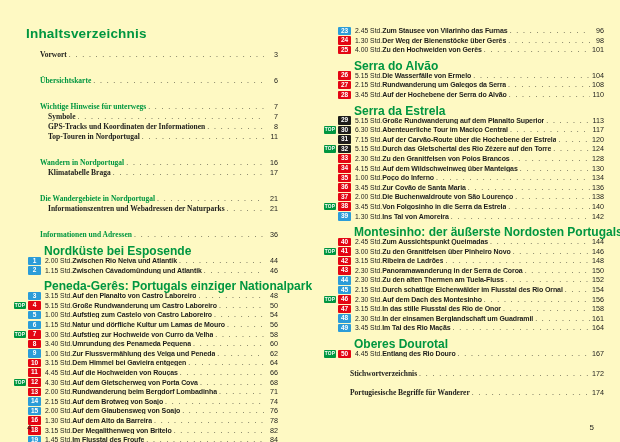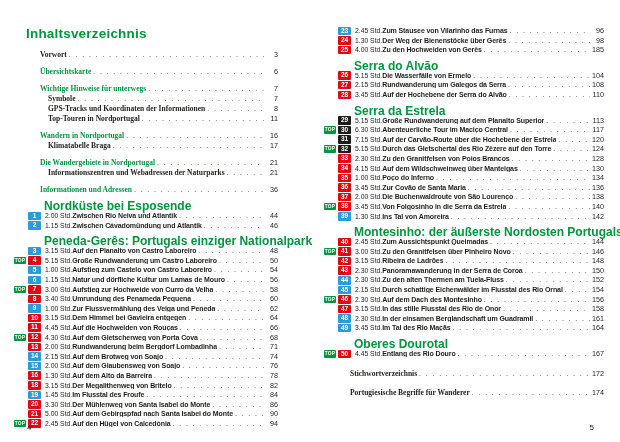--- a/index.html
+++ b/index.html
@@ -1,27 +1,27 @@
 <!DOCTYPE html>
 <html><head>
 <meta charset="utf-8">
 <style>
   html,body{margin:0;padding:0;background:#e8e8e8;}
-  .spread{width:620px;height:442px;background:#ffffff;font-family:"Liberation Sans",sans-serif;
+  .spread{width:620px;height:442px;background:#fef9c3;font-family:"Liberation Sans",sans-serif;
           color:#1d1d1b;display:flex;position:relative;overflow:hidden;}
   .page{width:310px;height:442px;box-sizing:border-box;position:relative;}
   .page-left{padding:26px 32px 0 14px;}
   .page-right{padding:26px 16px 0 14px;}
 
   .toc-title{font-size:13.5px;line-height:16px;font-weight:bold;color:#009640;
              margin:0 0 8px 12px;letter-spacing:.2px;}
 
   
   .fm-row{display:flex;align-items:baseline;height:10px;margin-left:26px;font-size:7.5px;}
-  .fm-row.gap{margin-top:7px;justify-content:space-between;}
+  .fm-row.gap{margin-top:16px;justify-content:space-between;}
   .fm-row.ind{margin-left:34px;}
   .fm-label{font-weight:bold;white-space:nowrap;font-family:Liberation Serif, serif;}
   .fm-row.green .fm-label{color:#009640;}
 
   
   .sections{margin-top:4px;}
   .page-right .sections{margin-top:0;}
   .section{margin-top:6px;}
   .page-right .sections .section:first-child{margin-top:0;}
   .sec-head{font-size:12px;font-weight:bold;color:#009640;height:10px;line-height:10px;
@@ -294,21 +294,21 @@
             <span class="time">1.30 Std.</span>
             <span class="title">Der Weg der Bienenstöcke über Gerês</span>
             <span class="leader"></span>
             <span class="pnum">98</span>
           </div>
           <div class="tour-row">
             <span class="num red">25</span>
             <span class="time">4.00 Std.</span>
             <span class="title">Zu den Hochweiden von Gerês</span>
             <span class="leader"></span>
-            <span class="pnum">185</span>
+            <span class="pnum">101</span>
           </div>
         </div>
         <div class="section">
           <div class="sec-head">Serra do Alvão</div>
           <div class="tour-row">
             <span class="num red">26</span>
             <span class="time">5.15 Std.</span>
             <span class="title">Die Wasserfälle von Ermelo</span>
             <span class="leader"></span>
             <span class="pnum">104</span>

